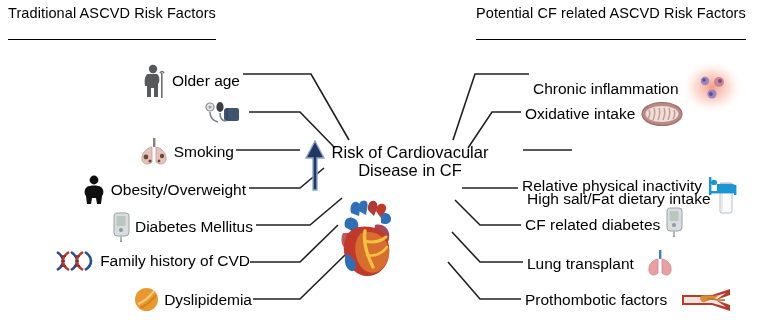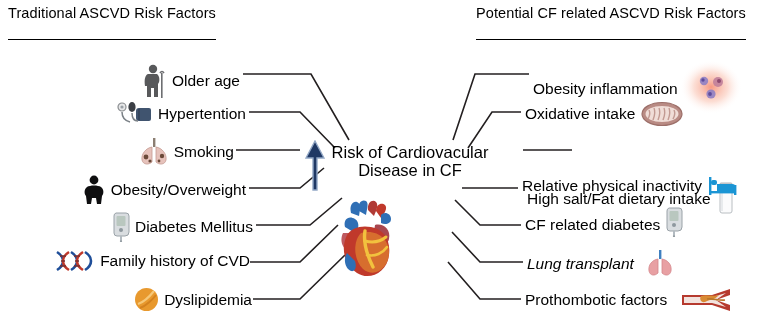--- a/index.html
+++ b/index.html
@@ -164,21 +164,20 @@
       <svg width="36" height="26" viewBox="0 0 36 26" xmlns="http://www.w3.org/2000/svg">
         <circle cx="5" cy="6" r="4" fill="#e6e7e8" stroke="#8a8d90" stroke-width="1.2"></circle>
         <circle cx="5" cy="6" r="1.6" fill="#9aa0a6"></circle>
         <ellipse cx="15" cy="6" rx="3.6" ry="5" fill="#3b3f45"></ellipse>
         <path d="M22,7 h10 a2,2 0 0 1 2,2 v9 a2,2 0 0 1 -2,2 h-10 a3,3 0 0 1 -3,-3 v-7 a3,3 0 0 1 3,-3 z" fill="#40546f"></path>
         <path d="M22,8 v11" stroke="#2f3f54" stroke-width="1.2"></path>
         <path d="M5,11 C5,18 9,20 13,21" stroke="#7a8086" stroke-width="1.5" fill="none"></path>
         <path d="M15,12 C15,18 18,20 21,20" stroke="#7a8086" stroke-width="1.5" fill="none"></path>
       </svg>
     </span>
-    <span class="label">Hypertention</span>
   </div>
 
   <div class="row row-left" style="right:536px;top:138px;">
     <span class="icon ic-lungs-dis">
       <svg width="30" height="28" viewBox="0 0 30 28" xmlns="http://www.w3.org/2000/svg">
         <rect x="14" y="0" width="2.4" height="9" fill="#8b7e72"></rect>
         <path d="M13,9 C7,10 2,16 3,22 C4,27 10,27 13,24 Z" fill="#e6c2bb" stroke="#c49a92" stroke-width=".8"></path>
         <path d="M17,9 C23,10 28,16 27,22 C26,27 20,27 17,24 Z" fill="#e6c2bb" stroke="#c49a92" stroke-width=".8"></path>
         <circle cx="7" cy="19" r="2.4" fill="#6b4a3a"></circle>
         <circle cx="11" cy="23" r="1.6" fill="#6b4a3a"></circle>
@@ -238,21 +237,21 @@
       <svg width="25" height="25" viewBox="0 0 25 25" xmlns="http://www.w3.org/2000/svg">
         <circle cx="12.5" cy="12.5" r="11.5" fill="#e8992e"></circle>
         <path d="M4,17 C10,15 16,9 20,4" stroke="#f6c878" stroke-width="2.2" fill="none"></path>
         <path d="M6,21 C12,19 19,12 22,8" stroke="#d4821f" stroke-width="2" fill="none"></path>
       </svg>
     </span>
     <span class="label">Dyslipidemia</span>
   </div>
 
   <div class="row row-right" style="left:533px;top:64px;">
-    <span class="label">Obesity inflammation</span>
+    <span class="label">Chronic inflammation</span>
     <span class="icon ic-inflam" style="margin-left:2px;margin-top:-4px;">
       <svg width="62" height="54" viewBox="0 0 62 54" xmlns="http://www.w3.org/2000/svg">
         <defs>
           <radialGradient id="glow" cx="50%" cy="50%" r="50%">
             <stop offset="0%" stop-color="#f4785a" stop-opacity="0.75"></stop>
             <stop offset="55%" stop-color="#f7a186" stop-opacity="0.35"></stop>
             <stop offset="100%" stop-color="#ffffff" stop-opacity="0"></stop>
           </radialGradient>
         </defs>
         <ellipse cx="31" cy="27" rx="31" ry="27" fill="url(#glow)"></ellipse>
@@ -316,21 +315,21 @@
       <svg width="17" height="30" viewBox="0 0 17 30" xmlns="http://www.w3.org/2000/svg">
         <path d="M3,1 h10 a3,3 0 0 1 3,3 v16 a4,4 0 0 1 -4,4 h-8 a3,3 0 0 1 -3,-3 v-17 a3,3 0 0 1 2,-3 z" fill="#d9dde0" stroke="#9aa2a8" stroke-width="1"></path>
         <rect x="3.5" y="4" width="9" height="10" rx="1" fill="#b9c7bf"></rect>
         <circle cx="8" cy="18" r="2" fill="#8e989e"></circle>
         <rect x="7" y="24" width="2" height="4" fill="#b3bbc1"></rect>
         <circle cx="8" cy="29" r="1.1" fill="#8e989e"></circle>
       </svg>
     </span>
   </div>
 
-  <div class="row row-right" style="left:527px;top:250px;font-style:italic;">
+  <div class="row row-right" style="left:527px;top:250px;">
     <span class="label">Lung transplant</span>
     <span class="icon ic-lungs-ok" style="margin-left:12px;">
       <svg width="28" height="27" viewBox="0 0 28 27" xmlns="http://www.w3.org/2000/svg">
         <rect x="13" y="0" width="2.4" height="9" fill="#3f7fc0"></rect>
         <path d="M12,9 C6,10 2,15 3,21 C4,26 9,26 12,23 Z" fill="#e8a0a3" stroke="#d4868b" stroke-width=".8"></path>
         <path d="M16,9 C22,10 26,15 25,21 C24,26 19,26 16,23 Z" fill="#e8a0a3" stroke="#d4868b" stroke-width=".8"></path>
       </svg>
     </span>
   </div>
 

